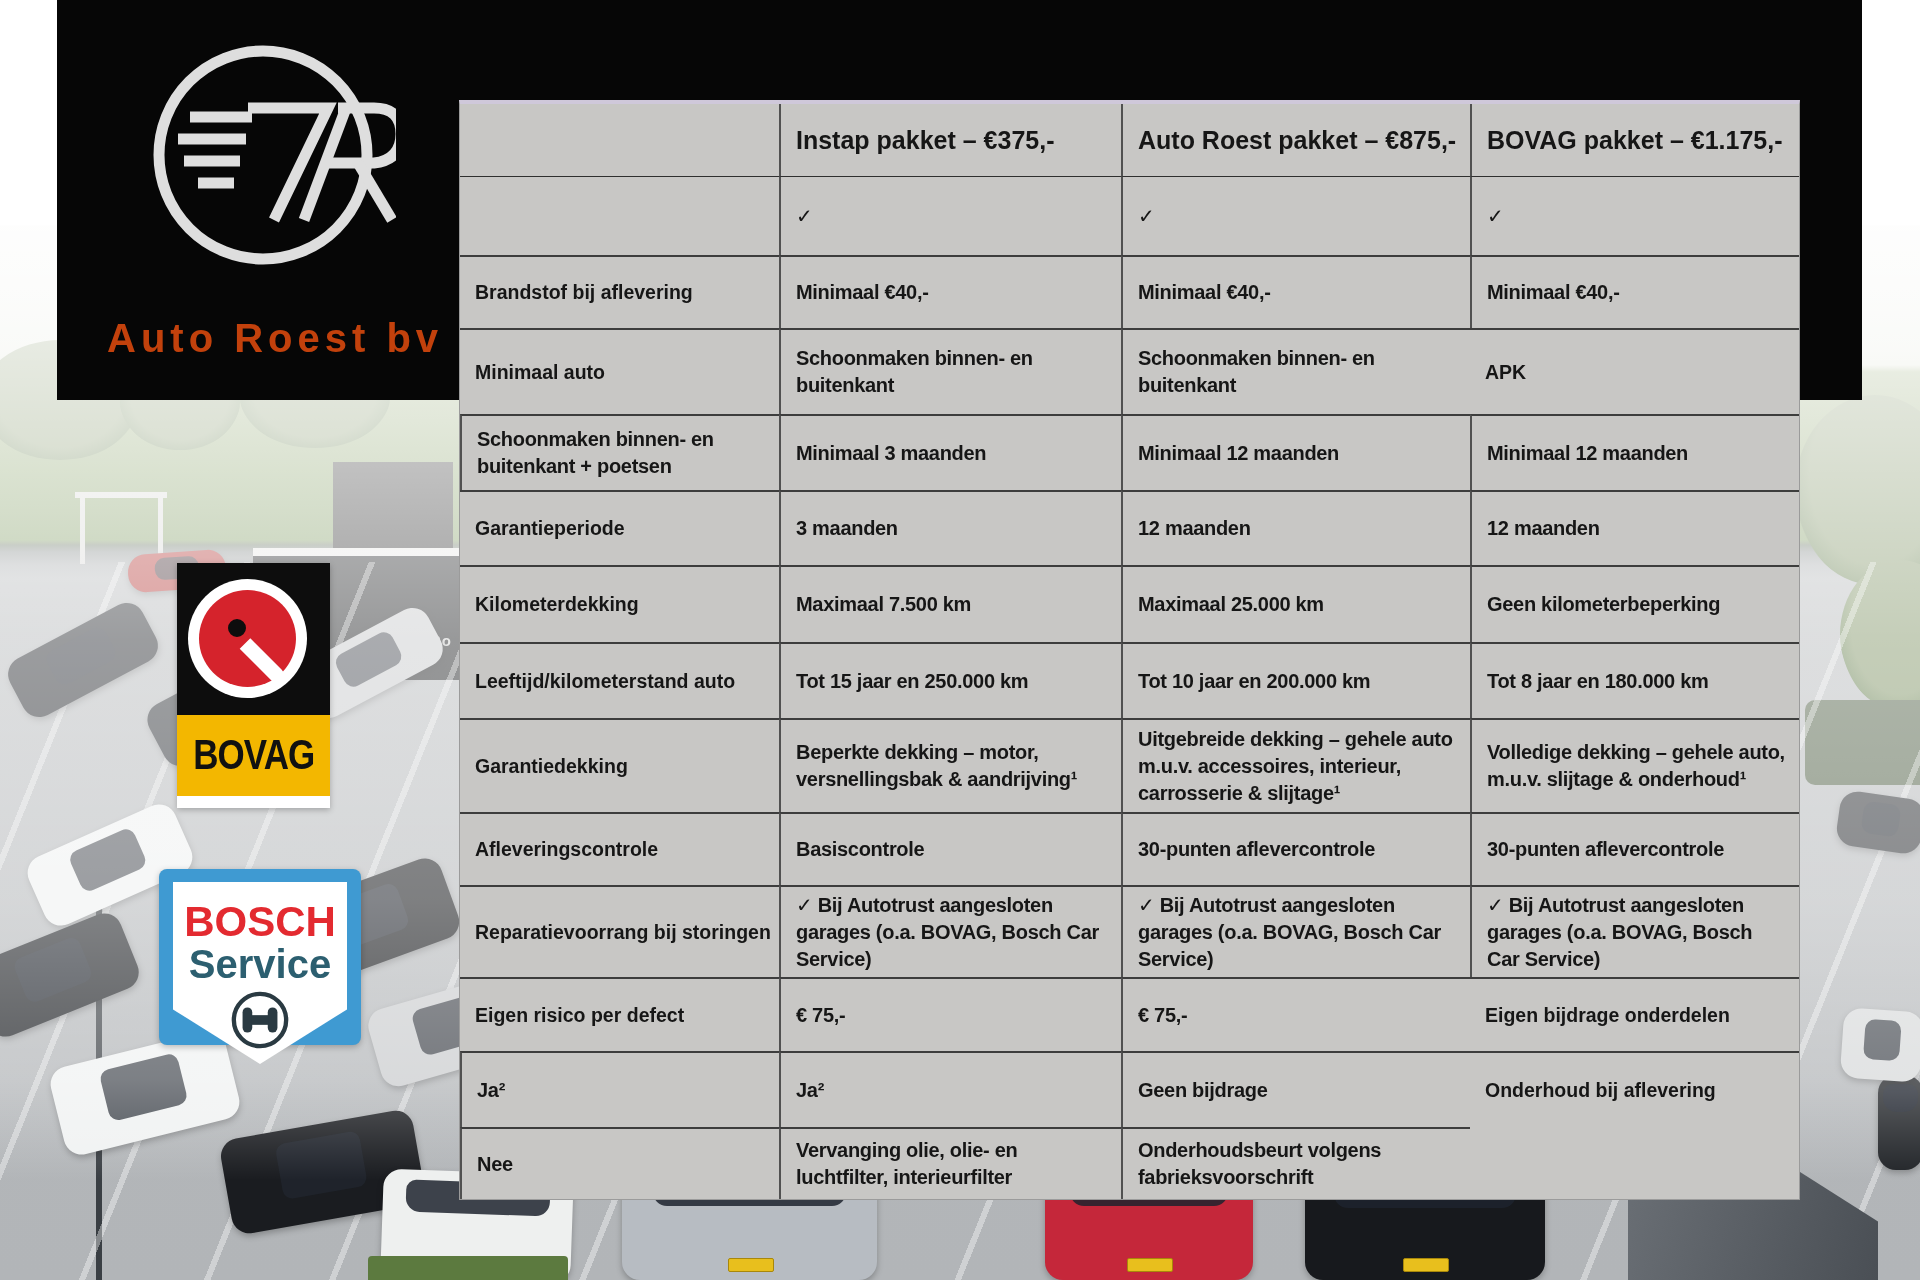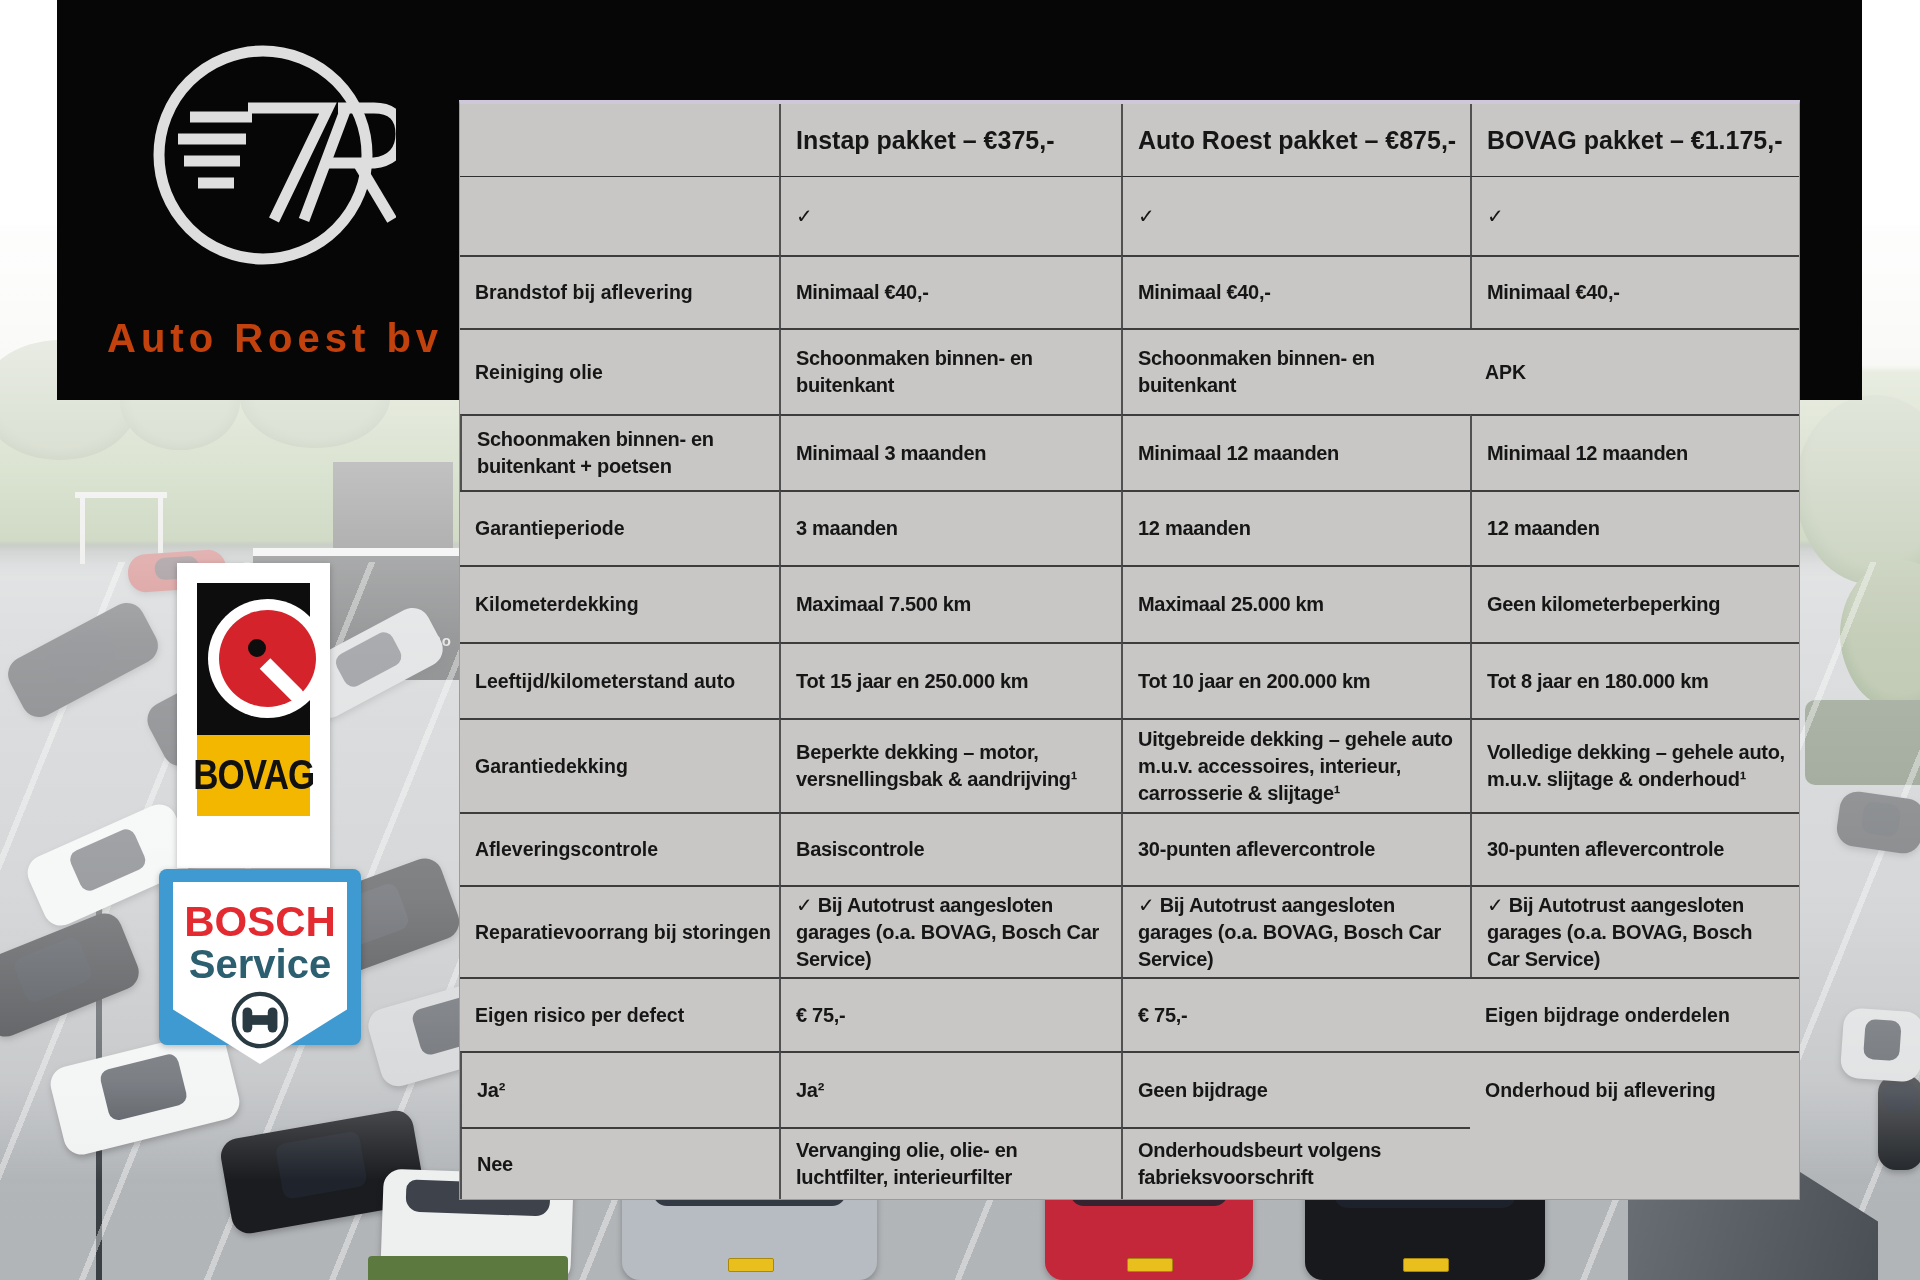--- a/index.html
+++ b/index.html
@@ -54,22 +54,22 @@
   .logo-mark { position:absolute; left:73px; top:22px; }
   .brand-name { position:absolute; left:50px; top:316px; font-size:40px; font-weight:bold;
     letter-spacing:5px; color:#c2410c; white-space:nowrap; }
 
   
   .rdw { position:absolute; left:70px; top:412px; z-index:4; width:360px; height:110px; }
   .rdw-word { position:absolute; left:208px; top:10px; font-family:"DejaVu Serif","Liberation Serif",serif;
     font-weight:600; font-size:58px; color:#111; letter-spacing:2px; }
 
   
-  .bovag { position:absolute; left:177px; top:563px; width:153px; height:305px; background:#ffffff;
-    z-index:4; padding:20px; box-shadow:0 2px 6px rgba(0,0,0,.25); }
+  .bovag { position:absolute; left:177px; top:563px; width:153px; height:245px; background:#ffffff;
+    z-index:4; padding:0; box-shadow:0 2px 6px rgba(0,0,0,.25); }
   .bv-top { position:relative; height:152px; background:#0d0d0d; }
   .bv-ring { position:absolute; left:11px; top:16px; width:119px; height:119px; background:#ffffff; border-radius:50%; }
   .bv-disc { position:absolute; left:11px; top:11px; width:97px; height:97px; background:#d5232c; border-radius:50%; }
   .bv-rod { position:absolute; left:46px; top:46px; width:52px; height:15px; background:#ffffff;
     transform:rotate(45deg); transform-origin:0 50%; border-radius:0 8px 8px 0; }
   .bv-dot { position:absolute; left:29px; top:29px; width:17px; height:17px; background:#ffffff;
     border:9px solid #0d0d0d; border-radius:50%; }
   .bv-bottom { height:81px; background:#f3b700; display:flex; align-items:center; justify-content:center; }
   .bv-word { font-size:38px; font-weight:900; color:#111; letter-spacing:-1px; transform:scale(.92,1.12); }
 
@@ -195,21 +195,21 @@
     <div class="cell hdr cx">Auto Roest pakket – €875,-</div>
     <div class="cell hdr cx">BOVAG pakket – €1.175,-</div>
   <div class="cell c-label r0 row-check"></div>
       <div class="cell c-data cx row-check r0">✓</div>
       <div class="cell c-data cx row-check r0">✓</div>
       <div class="cell c-data cx row-check r0">✓</div>
       <div class="cell c-label">Brandstof bij aflevering</div>
       <div class="cell c-data cx">Minimaal €40,-</div>
       <div class="cell c-data cx">Minimaal €40,-</div>
       <div class="cell c-data cx">Minimaal €40,-</div>
-      <div class="cell c-label">Reiniging olie</div>
+      <div class="cell c-label">Minimaal auto</div>
       <div class="cell c-data cx">Schoonmaken binnen- en buitenkant</div>
       <div class="cell c-data cx">Schoonmaken binnen- en buitenkant</div>
       <div class="cell c-label">APK</div>
       <div class="cell c-data cx">Schoonmaken binnen- en buitenkant + poetsen</div>
       <div class="cell c-data cx">Minimaal 3 maanden</div>
       <div class="cell c-data cx">Minimaal 12 maanden</div>
       <div class="cell c-data cx">Minimaal 12 maanden</div>
       <div class="cell c-label">Garantieperiode</div>
       <div class="cell c-data cx">3 maanden</div>
       <div class="cell c-data cx">12 maanden</div>

